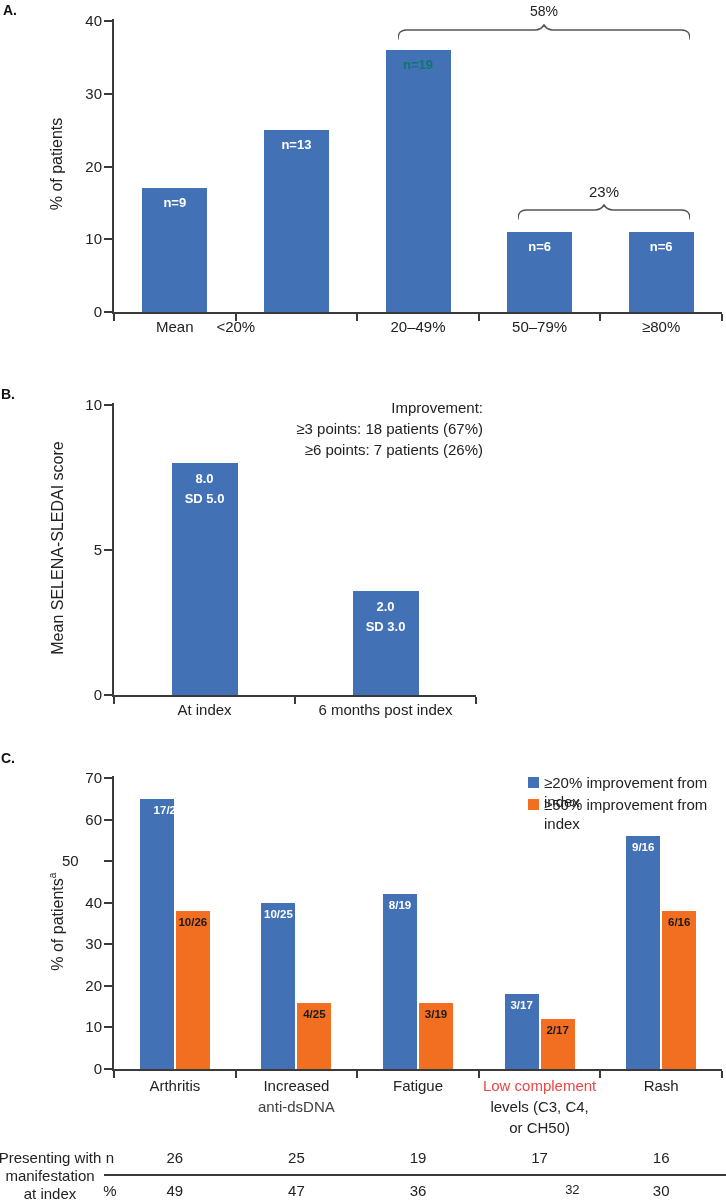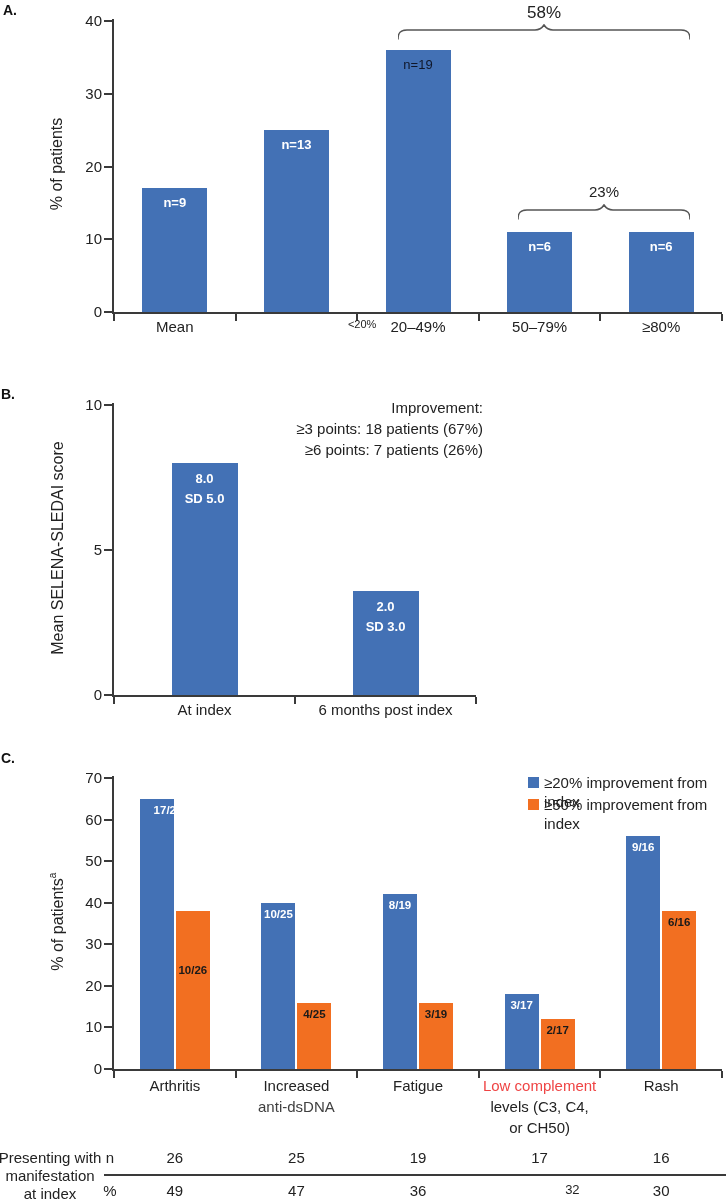--- a/index.html
+++ b/index.html
@@ -31,38 +31,38 @@
     <div style="left: 104px; top: 20px; width: 8px; height: 2px; background: rgb(58, 58, 58);"></div>
     <div style="left: 62px; top: 12px; width: 40px; text-align: right; font-size: 15px; color: rgb(34, 34, 34);">40</div>
     <div style="left: 113px; top: 314px; width: 2px; height: 7px; background: rgb(58, 58, 58);"></div>
     <div style="left: 234.6px; top: 314px; width: 2px; height: 7px; background: rgb(58, 58, 58);"></div>
     <div style="left: 356.2px; top: 314px; width: 2px; height: 7px; background: rgb(58, 58, 58);"></div>
     <div style="left: 477.8px; top: 314px; width: 2px; height: 7px; background: rgb(58, 58, 58);"></div>
     <div style="left: 599.4px; top: 314px; width: 2px; height: 7px; background: rgb(58, 58, 58);"></div>
     <div style="left: 721px; top: 314px; width: 2px; height: 7px; background: rgb(58, 58, 58);"></div>
     <div style="left: -93px; top: 155px; width: 300px; text-align: center; font-size: 16px; color: rgb(34, 34, 34); transform: rotate(-90deg);">% of patients</div>
     <div style="left: 94.8px; top: 318px; width: 160px; text-align: center; font-size: 15px; color: rgb(34, 34, 34);">Mean</div>
-    <div style="left: 216.4px; top: 318px; width: 160px; text-align: right; font-size: 11px; color: rgb(34, 34, 34);">&lt;20%</div>
+    <div style="left: 216.4px; top: 318px; width: 160px; text-align: left; font-size: 15px; color: rgb(34, 34, 34);">&lt;20%</div>
     <div style="left: 338px; top: 318px; width: 160px; text-align: center; font-size: 15px; color: rgb(34, 34, 34);">20–49%</div>
     <div style="left: 459.6px; top: 318px; width: 160px; text-align: center; font-size: 15px; color: rgb(34, 34, 34);">50–79%</div>
     <div style="left: 581.2px; top: 318px; width: 160px; text-align: center; font-size: 15px; color: rgb(34, 34, 34);">≥80%</div>
     <div style="left: 142.3px; top: 188.3px; width: 65px; height: 123.7px; background: rgb(67, 113, 181);"></div>
     <div style="left: 142.3px; top: 195.3px; width: 65px; text-align: center; font-size: 13px; font-weight: bold; color: rgb(255, 255, 255);">n=9</div>
     <div style="left: 263.9px; top: 130.1px; width: 65px; height: 181.9px; background: rgb(67, 113, 181);"></div>
     <div style="left: 263.9px; top: 137.1px; width: 65px; text-align: center; font-size: 13px; font-weight: bold; color: rgb(255, 255, 255);">n=13</div>
     <div style="left: 385.5px; top: 50.1px; width: 65px; height: 261.9px; background: rgb(67, 113, 181);"></div>
-    <div style="left: 385.5px; top: 57.1px; width: 65px; text-align: center; font-size: 13px; font-weight: normal; color: #0f172a;">n=19</div>
+    <div style="left: 385.5px; top: 57.1px; width: 65px; text-align: center; font-size: 13px; font-weight: bold; color: #0f766e;">n=19</div>
     <div style="left: 507.1px; top: 232px; width: 65px; height: 80px; background: rgb(67, 113, 181);"></div>
     <div style="left: 507.1px; top: 239px; width: 65px; text-align: center; font-size: 13px; font-weight: bold; color: rgb(255, 255, 255);">n=6</div>
     <div style="left: 628.7px; top: 232px; width: 65px; height: 80px; background: rgb(67, 113, 181);"></div>
     <div style="left: 628.7px; top: 239px; width: 65px; text-align: center; font-size: 13px; font-weight: bold; color: rgb(255, 255, 255);">n=6</div>
     <div style="left: 398px; top: 24px; width: 292px; height: 17px;"><svg width="292" height="17" viewBox="0 0 292 17">
         <path d="M0,15 C0,8 3,6 9,6 L137,6 C142,6 144,4 146,1 C148,4 150,6 155,6 L283,6 C289,6 292,8 292,15" stroke="#555555" stroke-width="1.6" fill="none" stroke-linecap="round"></path>
       </svg></div>
-    <div style="left: 504px; top: 3px; width: 80px; text-align: center; font-size: 17px; color: rgb(34, 34, 34);">58%</div>
+    <div style="left: 504px; top: 3px; width: 80px; text-align: center; font-size: 14px; color: rgb(34, 34, 34);">58%</div>
     <div style="left: 518px; top: 204px; width: 172px; height: 17px;"><svg width="172" height="17" viewBox="0 0 172 17">
         <path d="M0,15 C0,8 3,6 9,6 L77,6 C82,6 84,4 86,1 C88,4 90,6 95,6 L163,6 C169,6 172,8 172,15" stroke="#555555" stroke-width="1.6" fill="none" stroke-linecap="round"></path>
       </svg></div>
     <div style="left: 564px; top: 183px; width: 80px; text-align: center; font-size: 15px; color: rgb(34, 34, 34);">23%</div>
     <div style="left: 112px; top: 403px; width: 2px; height: 294px; background: rgb(58, 58, 58);"></div>
     <div style="left: 112px; top: 695px; width: 364px; height: 2px; background: rgb(58, 58, 58);"></div>
     <div style="left: 104px; top: 694px; width: 8px; height: 2px; background: rgb(58, 58, 58);"></div>
     <div style="left: 62px; top: 686px; width: 40px; text-align: right; font-size: 15px; color: rgb(34, 34, 34);">0</div>
     <div style="left: 104px; top: 549px; width: 8px; height: 2px; background: rgb(58, 58, 58);"></div>
     <div style="left: 62px; top: 541px; width: 40px; text-align: right; font-size: 15px; color: rgb(34, 34, 34);">5</div>
@@ -89,21 +89,21 @@
     <div style="left: 62px; top: 1060px; width: 40px; text-align: right; font-size: 15px; color: rgb(34, 34, 34);">0</div>
     <div style="left: 104px; top: 1026.4px; width: 8px; height: 2px; background: rgb(58, 58, 58);"></div>
     <div style="left: 62px; top: 1018.4px; width: 40px; text-align: right; font-size: 15px; color: rgb(34, 34, 34);">10</div>
     <div style="left: 104px; top: 984.9px; width: 8px; height: 2px; background: rgb(58, 58, 58);"></div>
     <div style="left: 62px; top: 976.9px; width: 40px; text-align: right; font-size: 15px; color: rgb(34, 34, 34);">20</div>
     <div style="left: 104px; top: 943.3px; width: 8px; height: 2px; background: rgb(58, 58, 58);"></div>
     <div style="left: 62px; top: 935.3px; width: 40px; text-align: right; font-size: 15px; color: rgb(34, 34, 34);">30</div>
     <div style="left: 104px; top: 901.7px; width: 8px; height: 2px; background: rgb(58, 58, 58);"></div>
     <div style="left: 62px; top: 893.7px; width: 40px; text-align: right; font-size: 15px; color: rgb(34, 34, 34);">40</div>
     <div style="left: 104px; top: 860.1px; width: 8px; height: 2px; background: rgb(58, 58, 58);"></div>
-    <div style="left: 62px; top: 852.1px; width: 40px; text-align: right; font-size: 15px; color: rgb(34, 34, 34);">50</div>
+    <div style="left: 62px; top: 852.1px; width: 40px; text-align: left; font-size: 15px; color: rgb(34, 34, 34);">50</div>
     <div style="left: 104px; top: 818.6px; width: 8px; height: 2px; background: rgb(58, 58, 58);"></div>
     <div style="left: 62px; top: 810.6px; width: 40px; text-align: right; font-size: 15px; color: rgb(34, 34, 34);">60</div>
     <div style="left: 104px; top: 777px; width: 8px; height: 2px; background: rgb(58, 58, 58);"></div>
     <div style="left: 62px; top: 769px; width: 40px; text-align: right; font-size: 15px; color: rgb(34, 34, 34);">70</div>
     <div style="left: 113px; top: 1071px; width: 2px; height: 7px; background: rgb(58, 58, 58);"></div>
     <div style="left: 234.6px; top: 1071px; width: 2px; height: 7px; background: rgb(58, 58, 58);"></div>
     <div style="left: 356.2px; top: 1071px; width: 2px; height: 7px; background: rgb(58, 58, 58);"></div>
     <div style="left: 477.8px; top: 1071px; width: 2px; height: 7px; background: rgb(58, 58, 58);"></div>
     <div style="left: 599.4px; top: 1071px; width: 2px; height: 7px; background: rgb(58, 58, 58);"></div>
     <div style="left: 721px; top: 1071px; width: 2px; height: 7px; background: rgb(58, 58, 58);"></div>
@@ -122,21 +122,21 @@
     <div style="left: 258.4px; top: 907.7px; width: 40px; text-align: center; font-size: 11.5px; font-weight: bold; color: rgb(255, 255, 255);">10/25</div>
     <div style="left: 383px; top: 894.4px; width: 34px; height: 174.6px; background: rgb(67, 113, 181);"></div>
     <div style="left: 380px; top: 899.4px; width: 40px; text-align: center; font-size: 11.5px; font-weight: bold; color: rgb(255, 255, 255);">8/19</div>
     <div style="left: 504.6px; top: 994.2px; width: 34px; height: 74.8px; background: rgb(67, 113, 181);"></div>
     <div style="left: 501.6px; top: 999.2px; width: 40px; text-align: center; font-size: 11.5px; font-weight: bold; color: rgb(255, 255, 255);">3/17</div>
     <div style="left: 626.2px; top: 836.2px; width: 34px; height: 232.8px; background: rgb(67, 113, 181);"></div>
     <div style="left: 623.2px; top: 841.2px; width: 40px; text-align: center; font-size: 11.5px; font-weight: bold; color: rgb(255, 255, 255);">9/16</div>
     <div style="left: 528px; top: 777px; width: 11px; height: 11px; background: rgb(67, 113, 181);"></div>
     <div style="left: 544px; top: 773px; width: 185px; font-size: 15px; line-height: 19px; color: rgb(34, 34, 34);">≥20% improvement from index</div>
     <div style="left: 175.8px; top: 911px; width: 34px; height: 158px; background: rgb(242, 111, 33);"></div>
-    <div style="left: 172.8px; top: 916px; width: 40px; text-align: center; font-size: 11.5px; font-weight: bold; color: rgb(26, 26, 26); margin-top: 48px;">10/26</div>
+    <div style="left: 172.8px; top: 916px; width: 40px; text-align: center; font-size: 11.5px; font-weight: bold; color: rgb(26, 26, 26);">10/26</div>
     <div style="left: 297.4px; top: 1002.5px; width: 34px; height: 66.5px; background: rgb(242, 111, 33);"></div>
     <div style="left: 294.4px; top: 1007.5px; width: 40px; text-align: center; font-size: 11.5px; font-weight: bold; color: rgb(26, 26, 26);">4/25</div>
     <div style="left: 419px; top: 1002.5px; width: 34px; height: 66.5px; background: rgb(242, 111, 33);"></div>
     <div style="left: 416px; top: 1007.5px; width: 40px; text-align: center; font-size: 11.5px; font-weight: bold; color: rgb(26, 26, 26);">3/19</div>
     <div style="left: 540.6px; top: 1019.1px; width: 34px; height: 49.9px; background: rgb(242, 111, 33);"></div>
     <div style="left: 537.6px; top: 1024.1px; width: 40px; text-align: center; font-size: 11.5px; font-weight: bold; color: rgb(26, 26, 26);">2/17</div>
     <div style="left: 662.2px; top: 911px; width: 34px; height: 158px; background: rgb(242, 111, 33);"></div>
     <div style="left: 659.2px; top: 916px; width: 40px; text-align: center; font-size: 11.5px; font-weight: bold; color: rgb(26, 26, 26);">6/16</div>
     <div style="left: 528px; top: 799px; width: 11px; height: 11px; background: rgb(242, 111, 33);"></div>
     <div style="left: 544px; top: 795px; width: 185px; font-size: 15px; line-height: 19px; color: rgb(34, 34, 34);">≥50% improvement from index</div>

